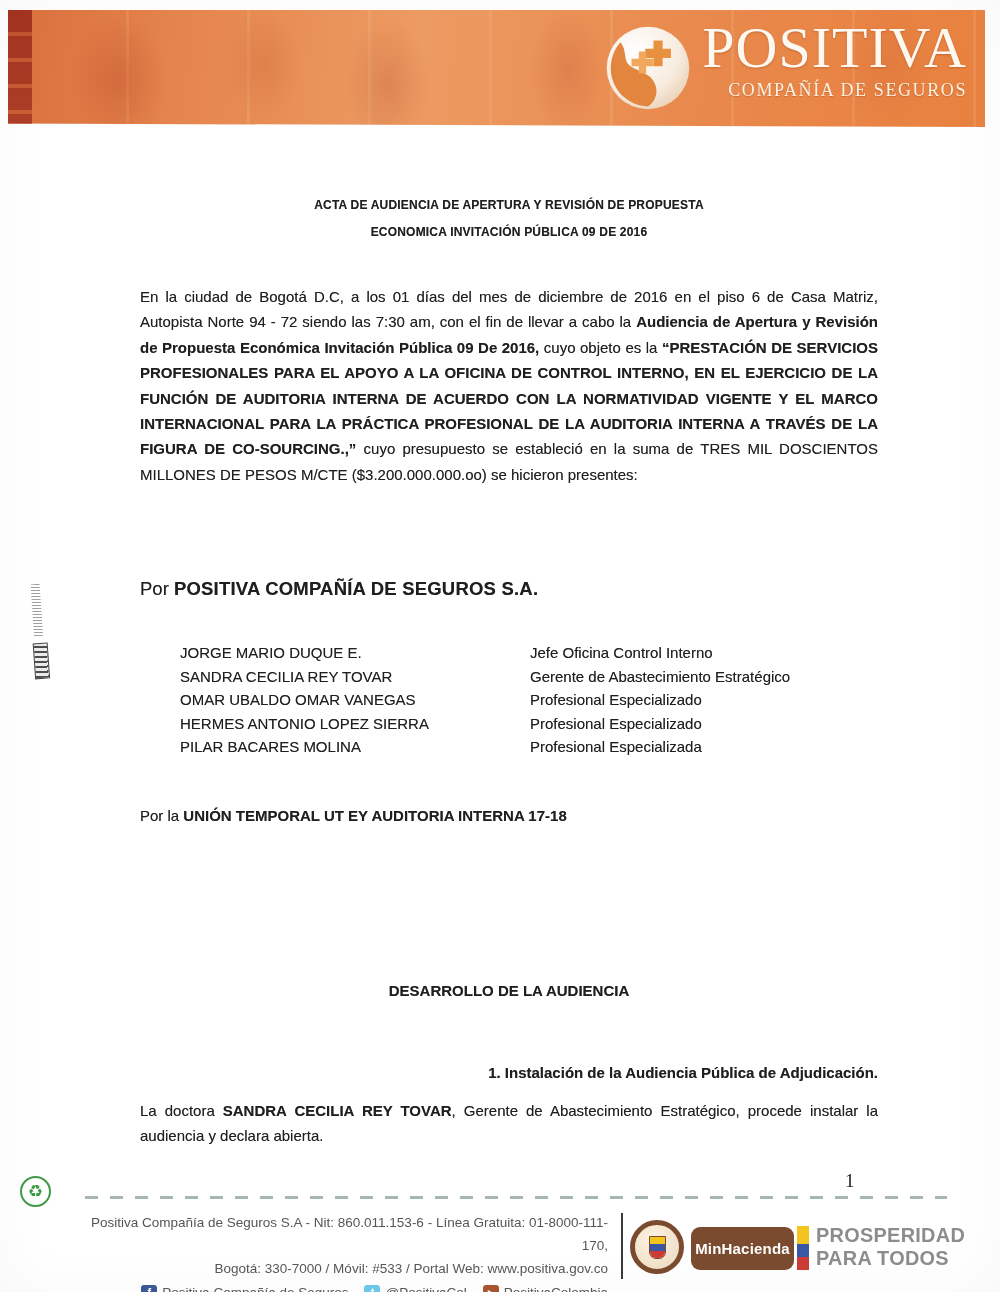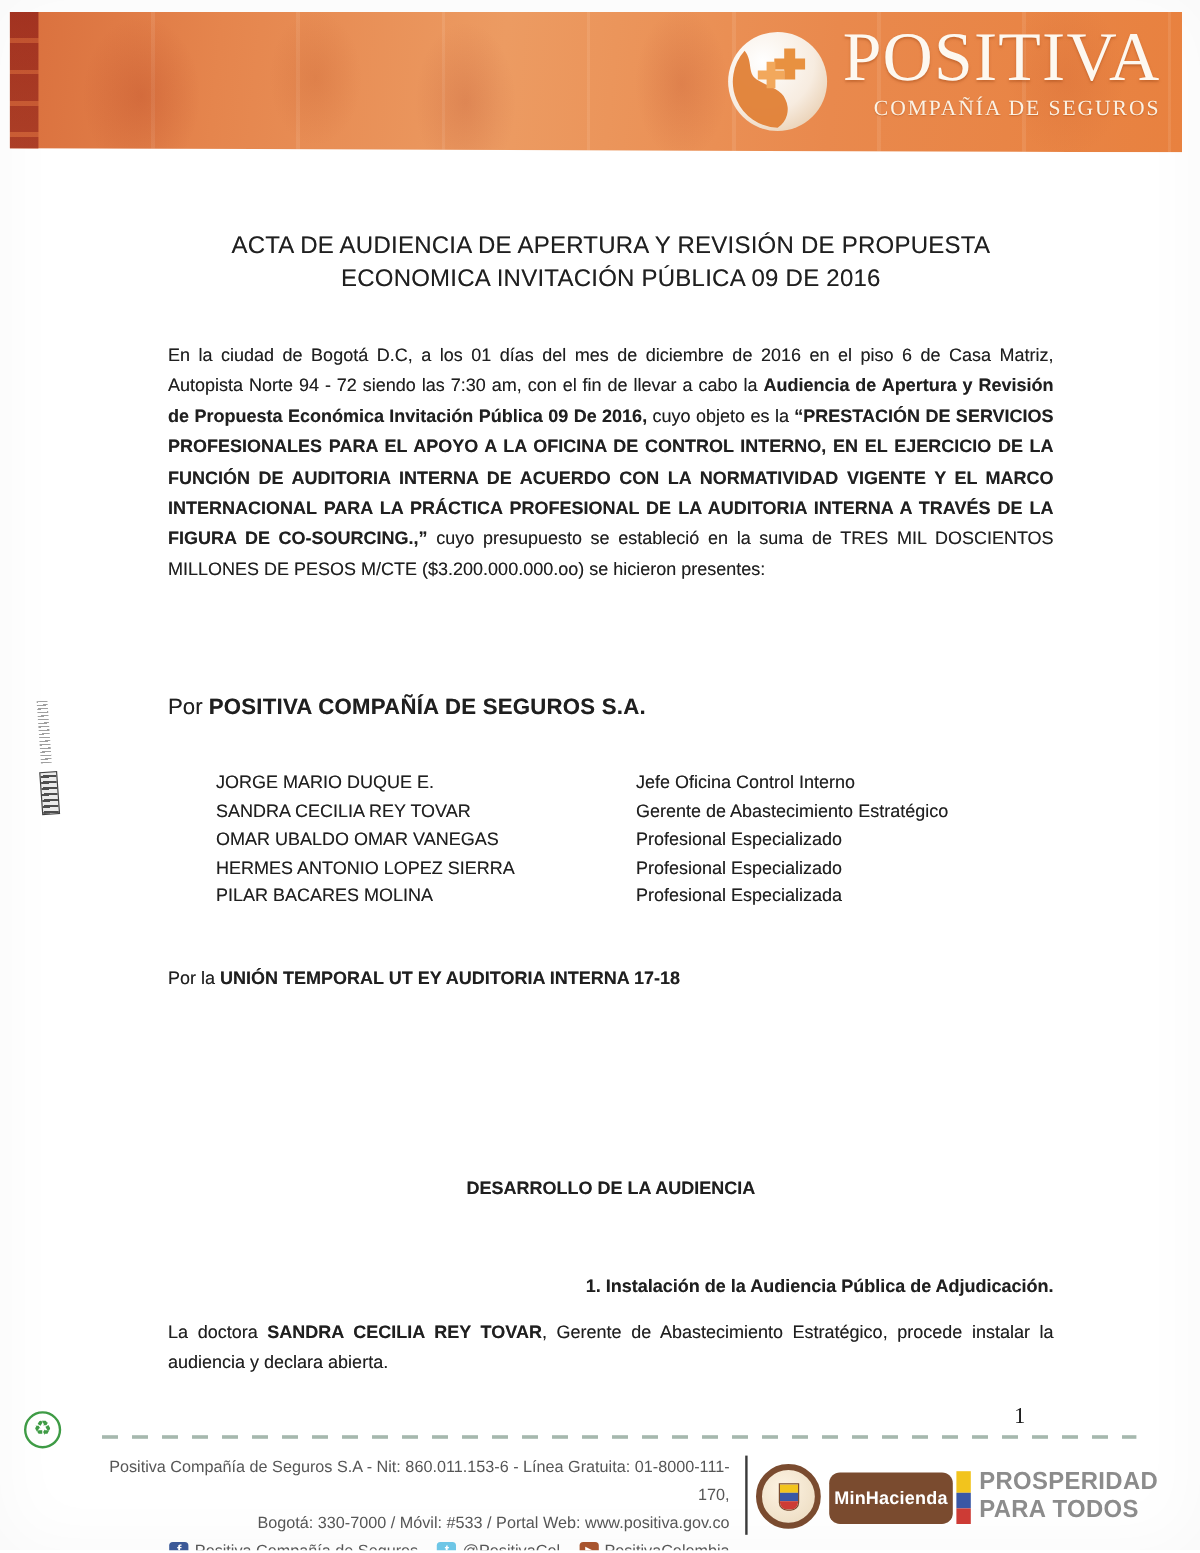--- a/index.html
+++ b/index.html
@@ -36,21 +36,21 @@
     font-size:58px; line-height:60px; color:#fdf8f0; letter-spacing:1px;
     text-shadow:0 1px 2px rgba(170,80,30,0.55);
   }
   .brand-sub{
     font-family:"Liberation Serif", serif; font-size:18px; letter-spacing:1.6px;
     color:#fbf2e4; margin-top:2px; text-shadow:0 1px 1px rgba(170,80,30,0.5);
   }
   
   .doc{position:absolute; left:140px; width:738px; font-size:15px; line-height:25.4px; color:#1f1f1f;
        text-shadow:0 0 .4px rgba(0,0,0,0.45);}
-  .title{top:192px; text-align:center; font-weight:400; font-size:20px; line-height:27px; letter-spacing:.2px;}
+  .title{top:192px; text-align:center; font-weight:700; font-size:12px; line-height:27px; letter-spacing:.2px;}
   .intro{top:284px; text-align:justify;}
   .b{font-weight:700;}
   .section-lead{top:576px; font-size:18.5px;}
   .section-lead .b{letter-spacing:.2px;}
   .attendees{top:641px; line-height:23.6px;}
   .att-row{display:flex;}
   .att-name{width:350px;margin-left:40px;}
   .ut-lead{top:803px;}
   .rep{top:866px; text-align:justify;}
   .senior-row{display:flex;}

